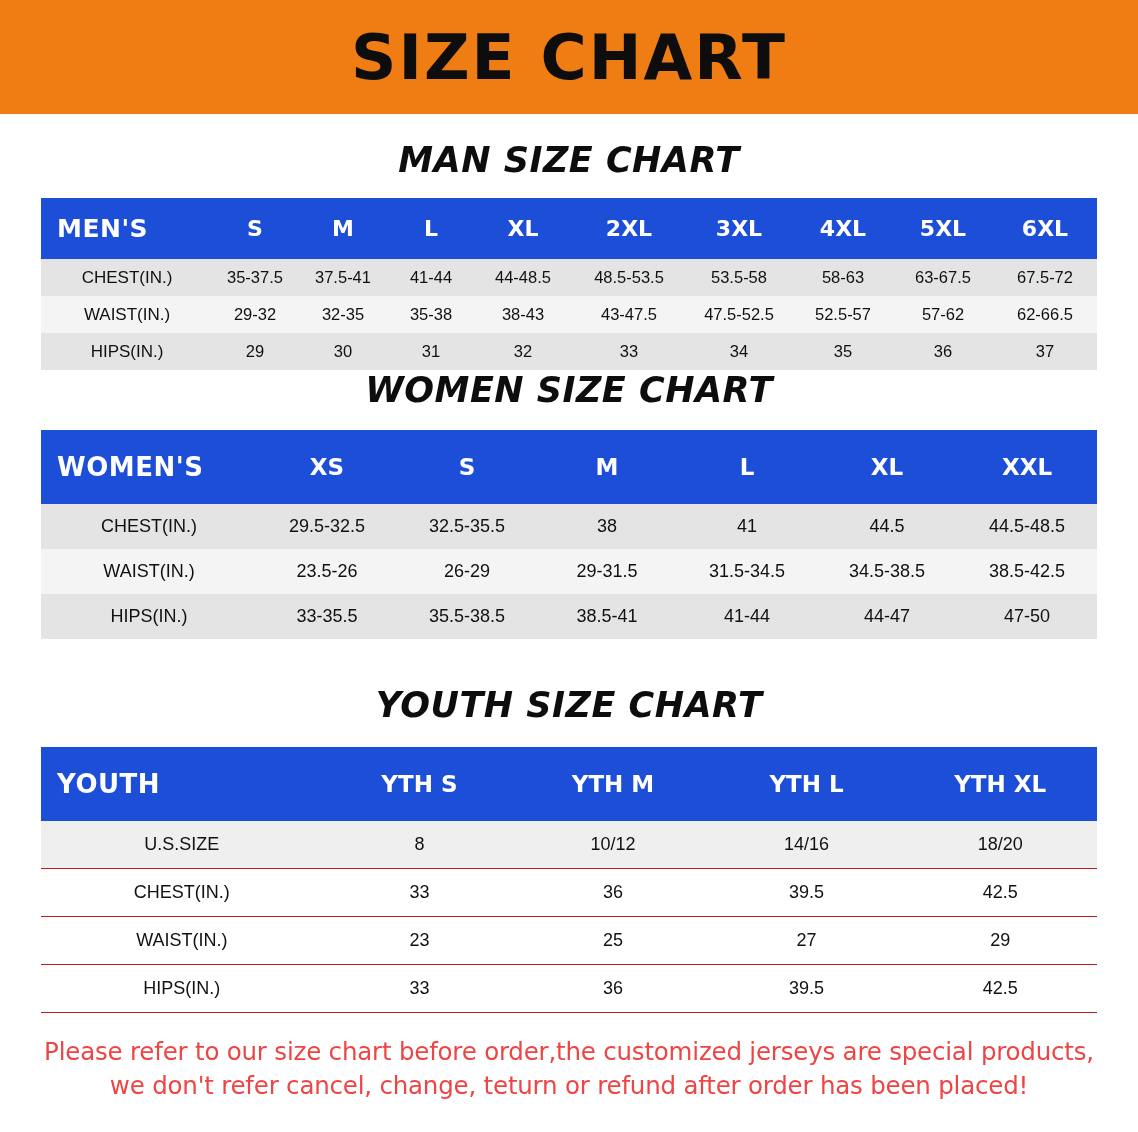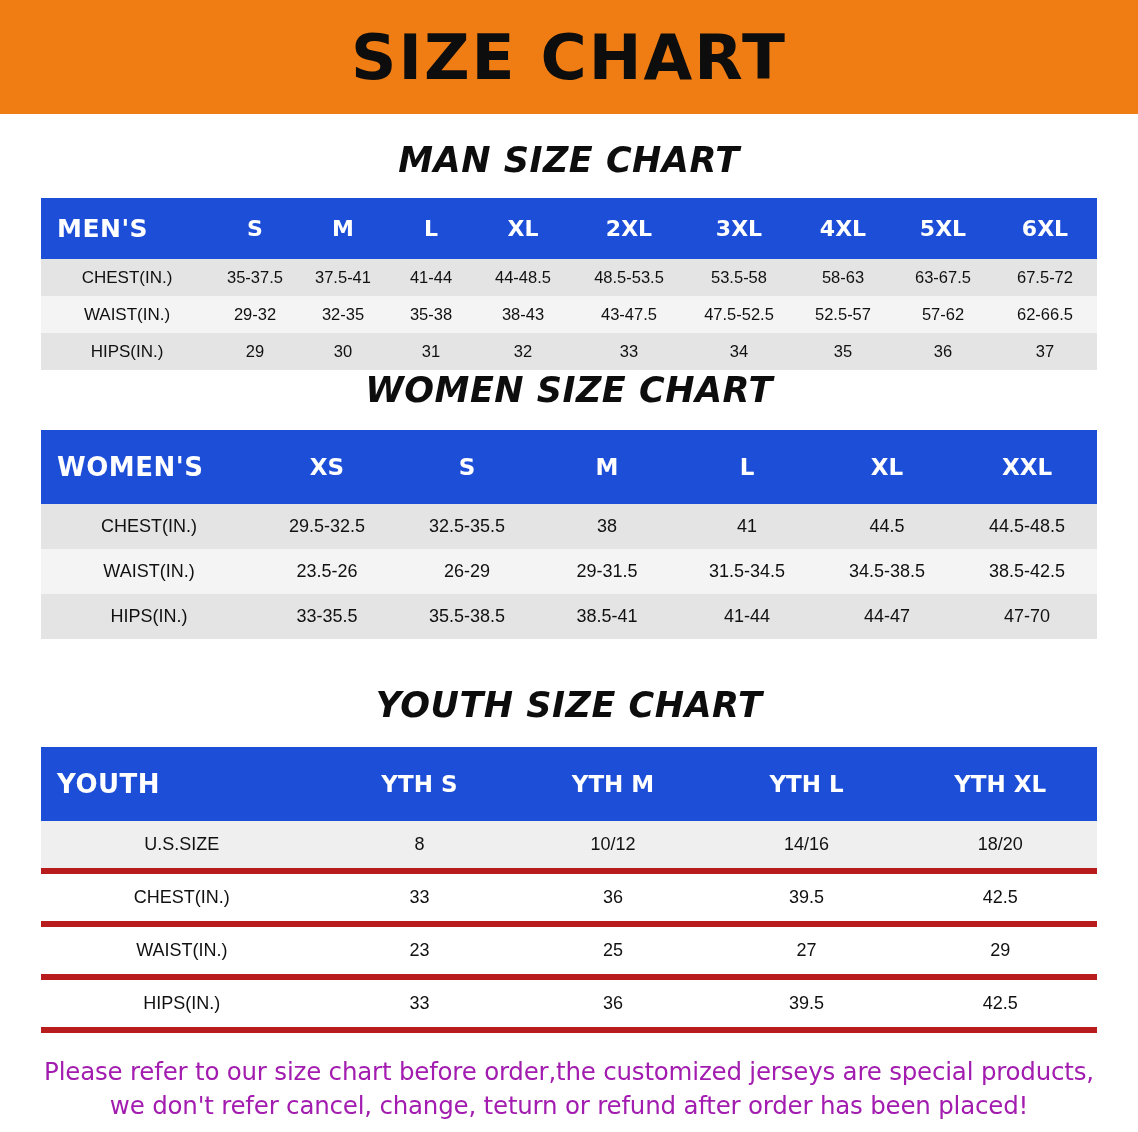--- a/index.html
+++ b/index.html
@@ -108,34 +108,34 @@
 
   
   #youth-table thead th { height: 58px; font-size: 23px; }
   #youth-table thead th.hdr-label { font-size: 26px; letter-spacing: 0.5px; }
   #youth-table tbody td {
     height: 45px;
     font-size: 18px;
     text-align: center;
     color: #111;
     background: #ffffff;
-    border-bottom: 6px solid #b91c1c;
+    border-bottom: 1px solid #b91c1c;
   }
   #youth-table tbody tr:first-child td { background: #efefef; }
 
   .men-wrap { margin-top: 18px; }
   .women-wrap { margin-top: 20px; }
   .youth-wrap { margin-top: 22px; }
 
   
   .note {
     margin: 22px auto 0 auto;
     width: 1070px;
     text-align: center;
-    color: #a21caf;
+    color: #ef4444;
     font-family: "DejaVu Sans", sans-serif;
     font-size: 24.5px;
     line-height: 1.38;
     letter-spacing: -0.2px;
   }
   .note-line { display: block; }
 </style>
 </head>
 <body>
 
@@ -257,21 +257,21 @@
           <td>34.5-38.5</td>
           <td>38.5-42.5</td>
         </tr>
         <tr>
           <td class="rowlabel">HIPS(IN.)</td>
           <td>33-35.5</td>
           <td>35.5-38.5</td>
           <td>38.5-41</td>
           <td>41-44</td>
           <td>44-47</td>
-          <td>47-70</td>
+          <td>47-50</td>
         </tr>
       </tbody>
     </table>
   </div>
 
   <div class="section-title t3">YOUTH SIZE CHART</div>
   <div class="table-wrap youth-wrap">
     <table id="youth-table">
       <colgroup>
         <col style="width:256px">

